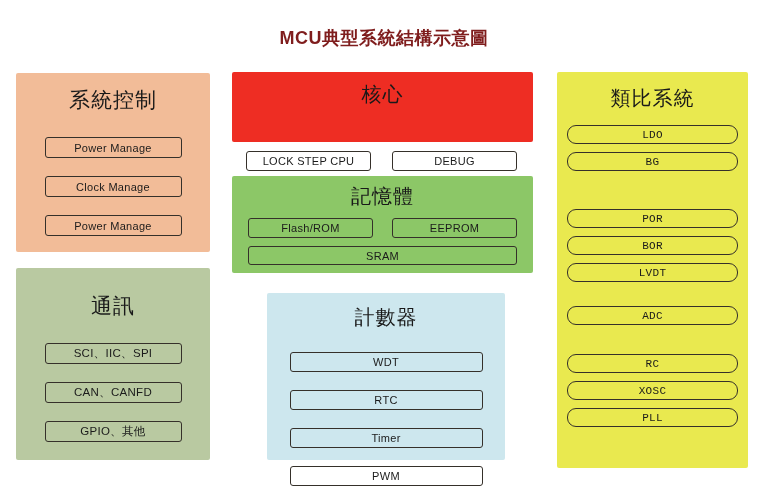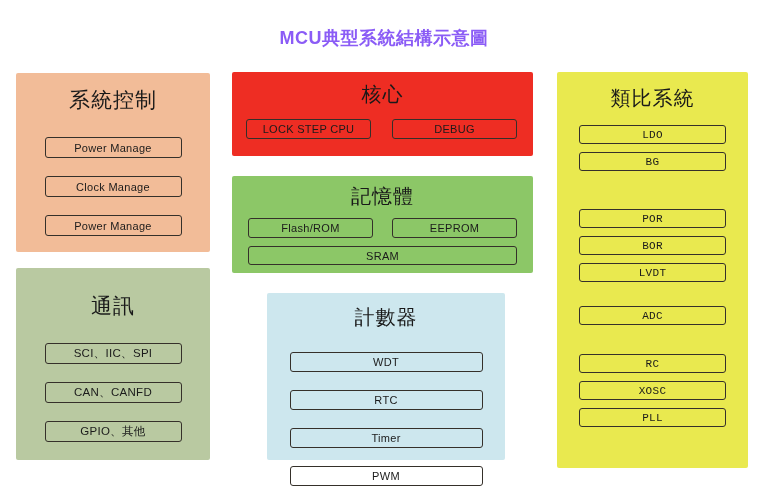--- a/index.html
+++ b/index.html
@@ -18,21 +18,21 @@
   }
   .page-title {
     position: absolute;
     top: 26px;
     left: 0;
     width: 100%;
     text-align: center;
     font-size: 18px;
     font-weight: 600;
     letter-spacing: 0.5px;
-    color: #8b5cf6;
+    color: #7f1d1d;
   }
   .block {
     position: absolute;
     border-radius: 2px;
     box-sizing: border-box;
     display: flex;
     flex-direction: column;
     align-items: center;
   }
   .block-title {
@@ -60,21 +60,21 @@
   .blk-system .block-title { margin-top: 13px; }
   .blk-system .box, .blk-comm .box { width: 137px; height: 21px; }
   .blk-system .box { margin-top: 18px; }
   .blk-system .box.first { margin-top: 23px; }
   
   .blk-comm { left: 16px; top: 268px; width: 194px; height: 192px; background: #b9c9a1; }
   .blk-comm .block-title { margin-top: 24px; }
   .blk-comm .box { margin-top: 18px; font-size: 11.5px; }
   .blk-comm .box.first { margin-top: 23px; }
   
-  .blk-core { left: 232px; top: 72px; width: 301px; height: 84px; background: #ee2d23; }
+  .blk-core { left: 232px; top: 72px; width: 301px; height: 70px; background: #ee2d23; gap: 32px; }
   .blk-core .block-title { margin-top: 9px; font-size: 20px; }
   .row {
     width: 100%;
     box-sizing: border-box;
     padding: 0 16px;
     display: flex;
     justify-content: space-between;
   }
   .blk-core .row { margin-top: 11px; padding-left: 14px; }
   .blk-core .box, .blk-mem .row .box { width: 125px; height: 20px; }
@@ -84,21 +84,21 @@
   .blk-mem .row { margin-top: 8px; }
   .blk-mem .box.wide { width: 269px; height: 19px; margin-top: 8px; }
   
   .blk-counter { left: 267px; top: 293px; width: 238px; height: 167px; background: #cde7ee; gap: 8px; }
   .blk-counter .block-title { margin-top: 11px; font-size: 20px; }
   .blk-counter .box { width: 193px; height: 20px; margin-top: 10px; }
   .blk-counter .box.first { margin-top: 13px; }
   
   .blk-analog { left: 557px; top: 72px; width: 191px; height: 396px; background: #e9e94f; font-family: Liberation Mono, monospace; }
   .blk-analog .block-title { margin-top: 13px; font-size: 20px; }
-  .blk-analog .box { width: 147px; height: 19px; margin-top: 8px; }
+  .blk-analog .box { width: 171px; height: 19px; margin-top: 8px; border-radius: 9px; }
   .blk-analog .box.first { margin-top: 13px; }
   .blk-analog .box.gap-a { margin-top: 38px; }
   .blk-analog .box.gap-b { margin-top: 24px; }
   .blk-analog .box.gap-c { margin-top: 29px; }
 </style>
 </head>
 <body>
 
 <div class="stage">
 

